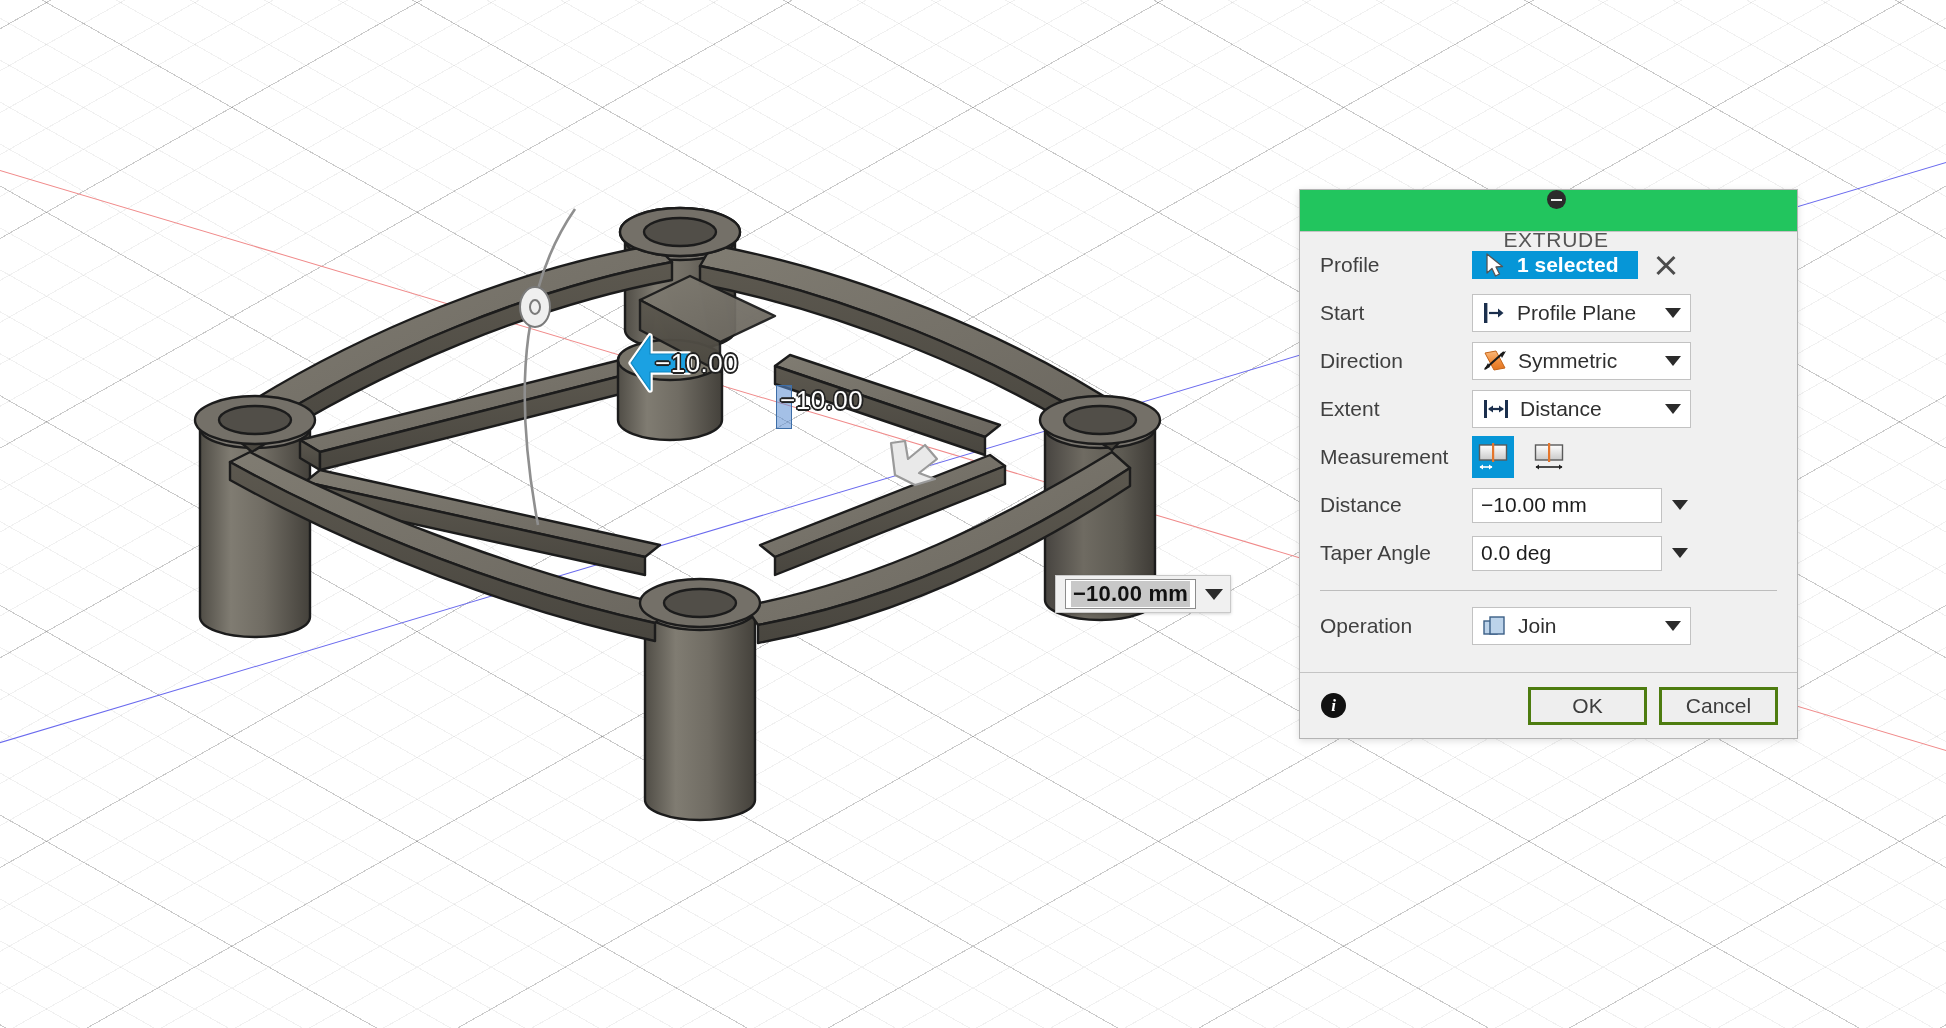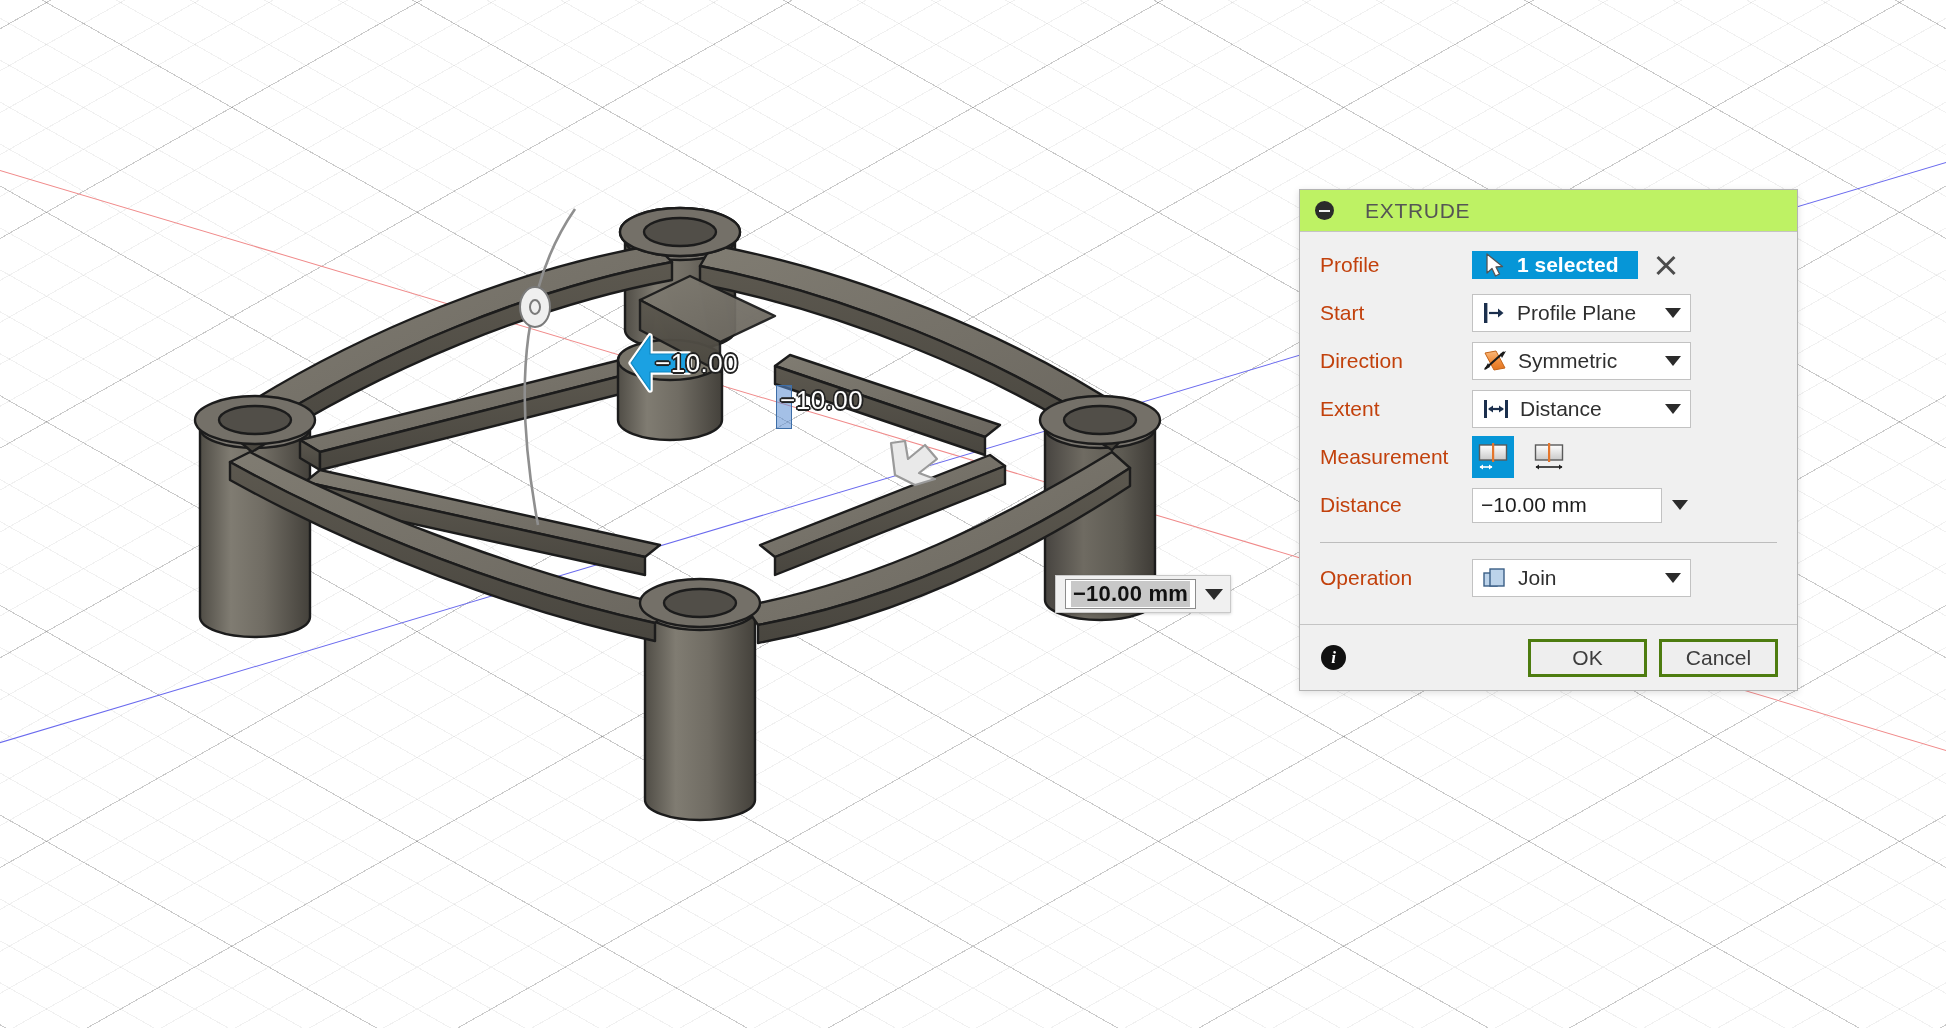--- a/index.html
+++ b/index.html
@@ -131,26 +131,27 @@
     width: 499px;
     background: #f0f0f0;
     border: 1px solid #b4b4b4;
     box-shadow: 0 2px 7px rgba(0,0,0,.13);
     font-family: "Liberation Sans", sans-serif;
   }
 
   
   #dialog-titlebar {
     height: 42px;
-    background: #bef264;
+    background: #22c55e;
     border-bottom: 1px solid #c4c4c4;
     display: flex;
     align-items: center;
     padding-left: 15px;
-    gap: 31px;
+    gap: 19px;
+    flex-direction: column;
   }
   .collapse-icon {
     width: 19px; height: 19px;
     border-radius: 50%;
     background: #2b2b2b;
     position: relative;
     flex: none;
   }
   .collapse-icon::after {
     content: "";
@@ -171,21 +172,21 @@
   .row {
     display: flex;
     align-items: center;
     height: 48px;
     padding: 0 0 0 20px;
   }
   .row-label {
     width: 152px;
     flex: none;
     font-size: 21px;
-    color: #c2410c;
+    color: #404040;
   }
   .row-control { flex: 1; display: flex; align-items: center; }
 
   
   .combo {
     width: 219px;
     height: 38px;
     background: #ffffff;
     border: 1px solid #c2c2c2;
     display: flex;
@@ -595,20 +596,31 @@
         <div class="row-control">
           <div class="field-wrap">
             <div class="field-box">
               <span class="field-value">−10.00 mm</span>
             </div>
             <span class="caret-sm"></span>
           </div>
         </div>
       </div>
 
+      <div class="row">
+        <span class="row-label">Taper Angle</span>
+        <div class="row-control">
+          <div class="field-wrap">
+            <div class="field-box">
+              <span class="field-value">0.0 deg</span>
+            </div>
+            <span class="caret-sm"></span>
+          </div>
+        </div>
+      </div>
 
       <div class="separator"></div>
 
       <div class="row">
         <span class="row-label">Operation</span>
         <div class="row-control">
           <div class="combo">
             <svg width="26" height="24" viewBox="0 0 26 24">
               <rect x="2" y="7" width="13" height="13" fill="#bcd3ea" stroke="#3b5f86" stroke-width="1.4"></rect>
               <rect x="8" y="3" width="14" height="17" fill="#bcd3ea" stroke="#3b5f86" stroke-width="1.4"></rect>

